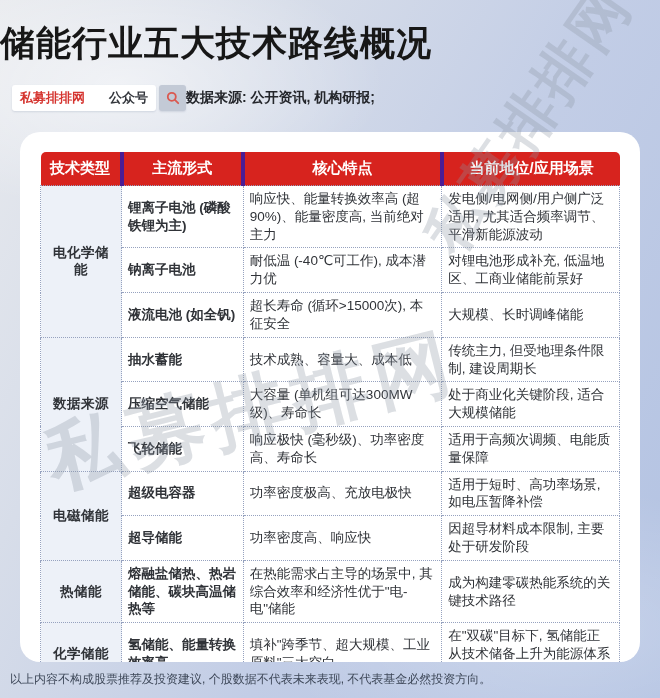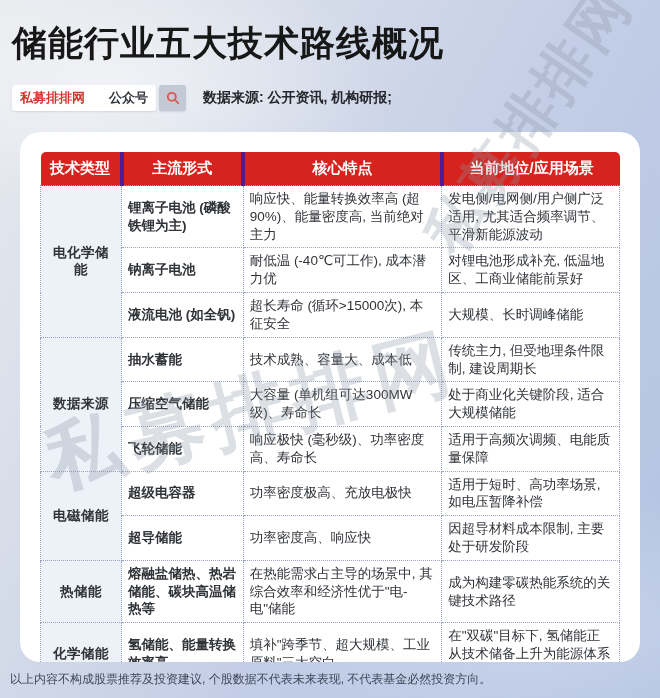--- a/index.html
+++ b/index.html
@@ -10,41 +10,41 @@
   }
   .stage{
     position:relative; width:660px; height:698px;
     background:
       radial-gradient(380px 180px at 18% 12%, rgba(255,255,255,.55), rgba(255,255,255,0) 70%),
       radial-gradient(420px 200px at 85% 90%, rgba(255,255,255,.25), rgba(255,255,255,0) 70%),
       linear-gradient(118deg,#e8eaee 0%,#d7dde9 28%,#c2cde6 60%,#b2c2e2 100%);
     overflow:hidden;
   }
   .page-title{
-    position:absolute; left:12px; top:20px;
+    position:absolute; left:0; top:20px;
     font-size:35px; font-weight:900; color:#171717; letter-spacing:1px;
   }
   .meta-row{
     position:absolute; left:12px; top:85px;
     display:flex; align-items:center; height:26px;
   }
   .brand-badge{
     background:#ffffff; border-radius:3px; padding:4px 8px;
     font-size:13px; font-weight:bold; display:flex; align-items:center;
     box-shadow:0 1px 2px rgba(90,105,140,.18);
   }
   .brand-badge .brand{ color:#d5342f; }
   .brand-badge .suffix{ color:#33363c;padding-left:24px; }
   .search-btn{
     margin-left:3px; width:27px; height:26px; background:#c3cad6;
     border-radius:3px; display:flex; align-items:center; justify-content:center;
     box-shadow:0 1px 2px rgba(90,105,140,.18);
   }
   .source-note{
-    margin-left:17px; font-size:14px; font-weight:bold; color:#24262b;
+    font-size:14px; font-weight:bold; color:#24262b;
   }
   .card{
     position:absolute; left:20px; top:132px; width:620px; height:530px;
     background:#ffffff; border-radius:20px; padding:20px; overflow:hidden;
   }
   table.tech{ width:100%; height:514px; border-collapse:collapse; table-layout:fixed; }
   table.tech thead th{
     background:#d7231e; color:#ffffff; font-size:15px; font-weight:bold;
     padding:7px 2px; border-left:4px solid #4c1d95; text-align:center;
   }

